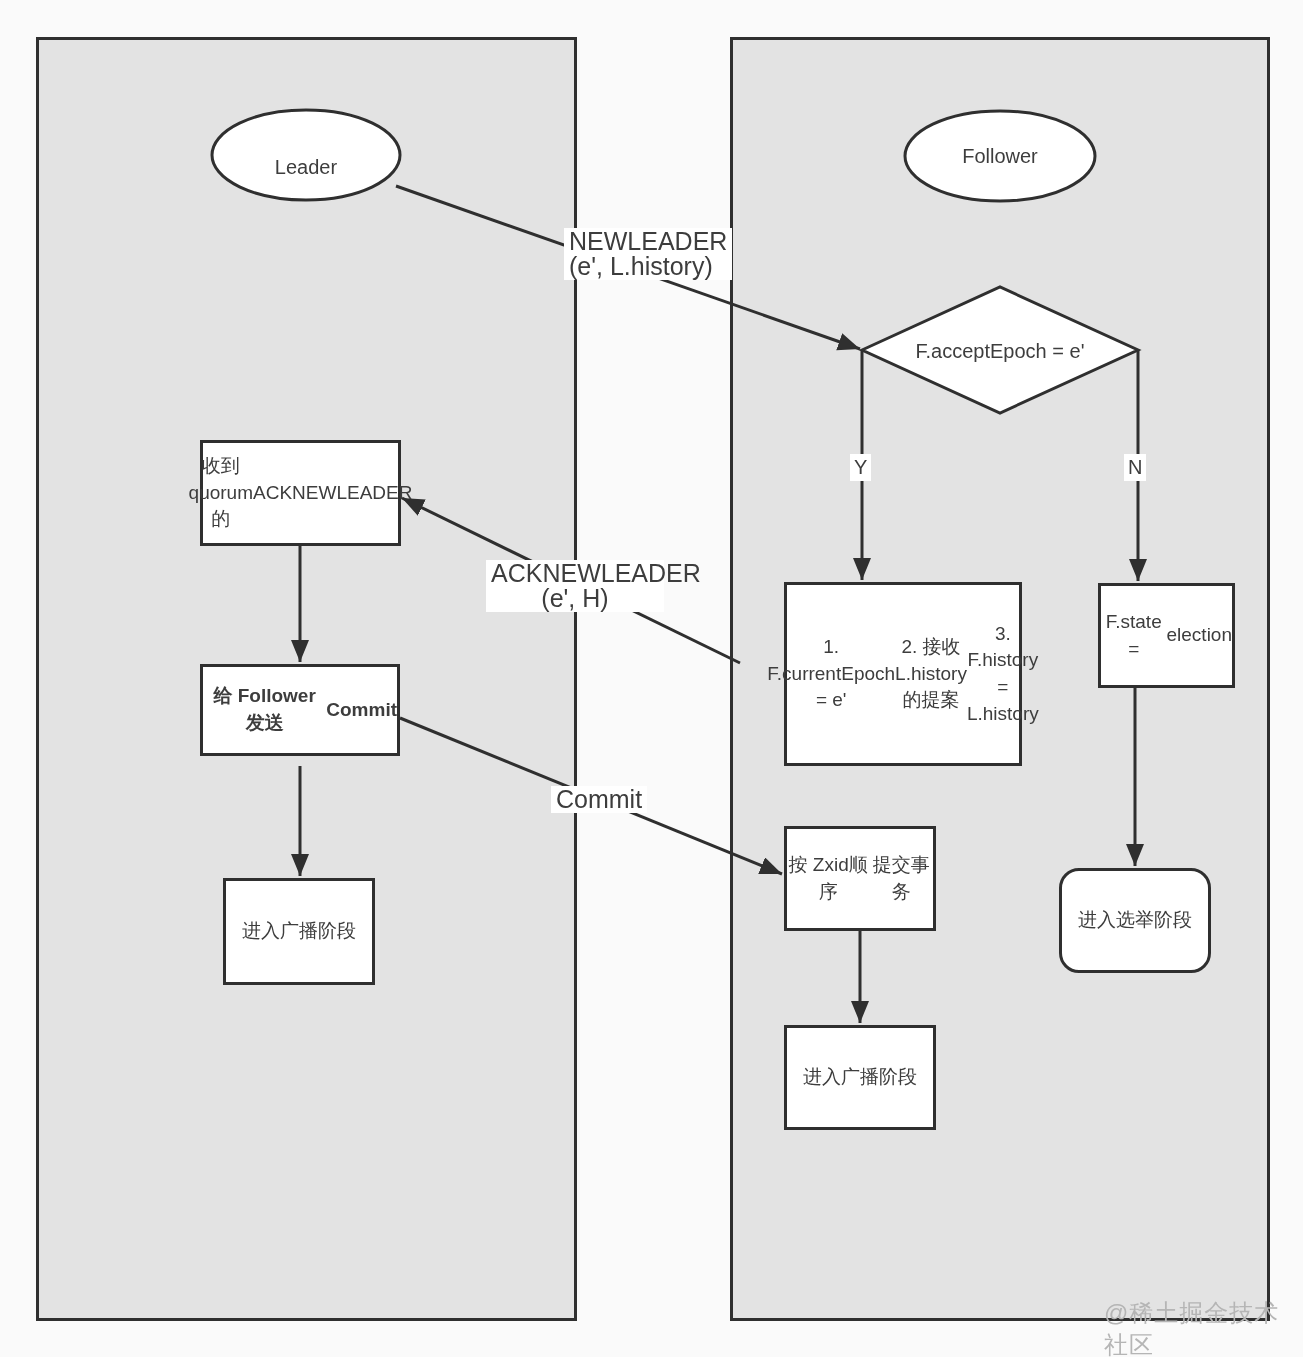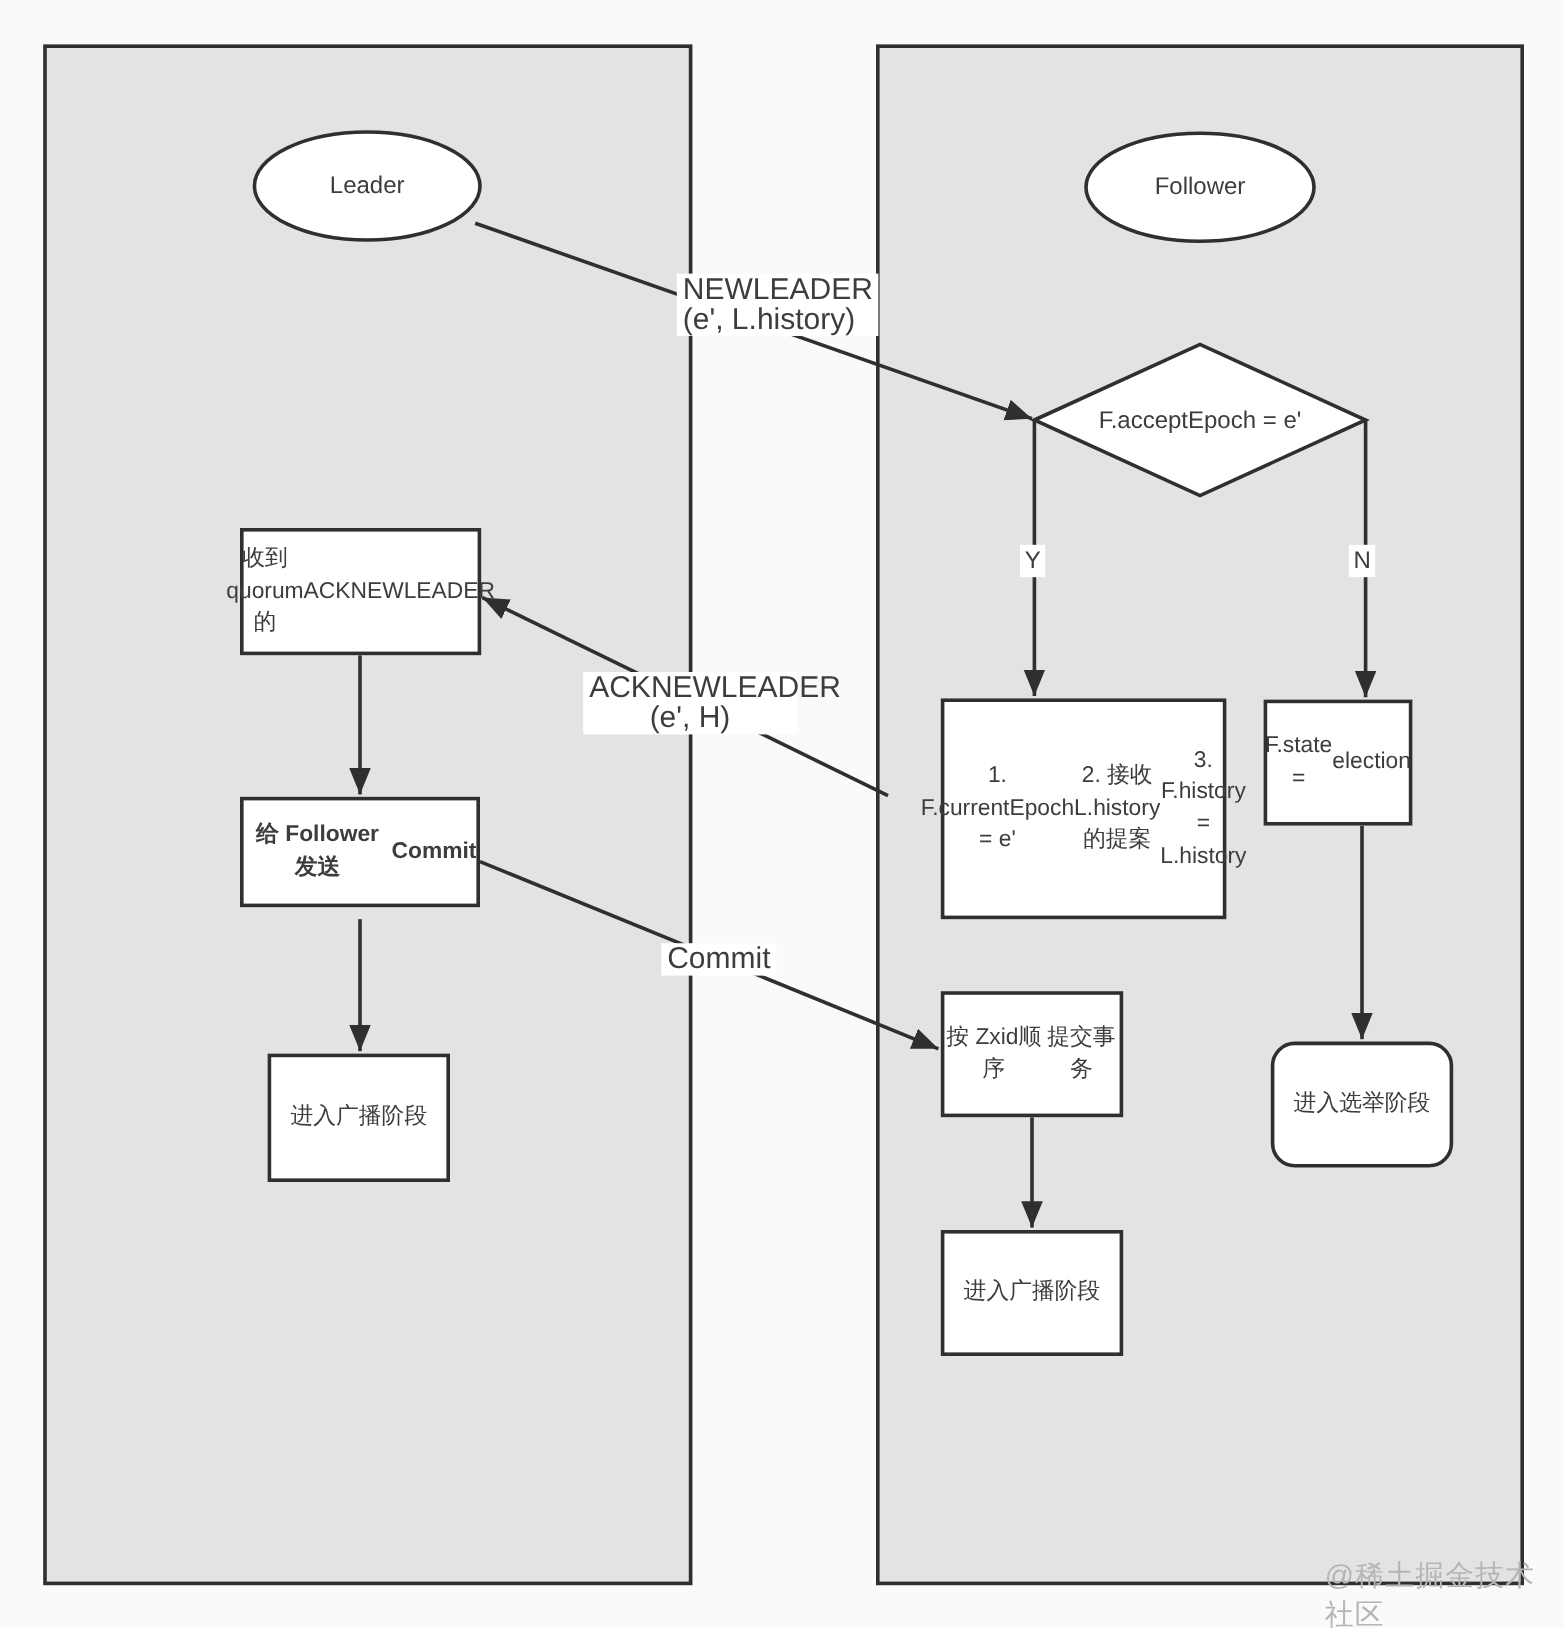--- a/index.html
+++ b/index.html
@@ -15,26 +15,26 @@
           box-sizing:border-box; display:flex; flex-direction:row; align-items:center;
           justify-content:center; text-align:center; color:#3d3d3d; font-size:19px; line-height:1.4; }
   .node span { display:block; }
 
   .node-ack-quorum       { left:200px;  top:440px;  width:201px; height:106px; }
   .node-send-commit      { left:200px;  top:664px;  width:200px; height:92px;font-weight:bold; }
   .node-broadcast-left   { left:223px;  top:878px;  width:152px; height:107px; }
   .node-sync-steps       { left:784px;  top:582px;  width:238px; height:184px; padding:0 0; }
   .node-commit-zxid      { left:784px;  top:826px;  width:152px; height:105px; }
   .node-broadcast-right  { left:784px;  top:1025px; width:152px; height:105px; }
-  .node-state-election   { left:1053px; top:583px;  width:124px; height:105px; }
+  .node-state-election   { left:1098px; top:583px;  width:137px; height:105px; }
   .node-enter-election   { left:1059px; top:868px;  width:152px; height:105px;border-radius:20px; }
 
   .shape-label { position:absolute; z-index:3; display:flex; align-items:center; justify-content:center;
                  color:#3d3d3d; font-size:20px; }
-  .label-leader   { left:212px; top:110px; width:188px; height:90px; }
+  .label-leader   { left:212px; top:122px; width:188px; height:90px; }
   .label-follower { left:905px; top:111px; width:190px; height:90px; }
   .label-decision { left:870px; top:333px; width:260px; height:36px; }
 
   .edge-label { position:absolute; z-index:4; background:#ffffff; color:#3d3d3d;
                 font-size:25px; line-height:25px; padding:1px 5px; }
   .edge-label span { display:block; }
   .label-newleader    { left:564px;  top:228px; text-align:left; }
   .label-acknewleader { left:486px;  top:560px; width:168px; text-align:center; }
   .label-commit       { left:551px;  top:786px; }
   .label-yes          { left:850px;  top:454px; padding:1px 4px; font-size:20px; }

